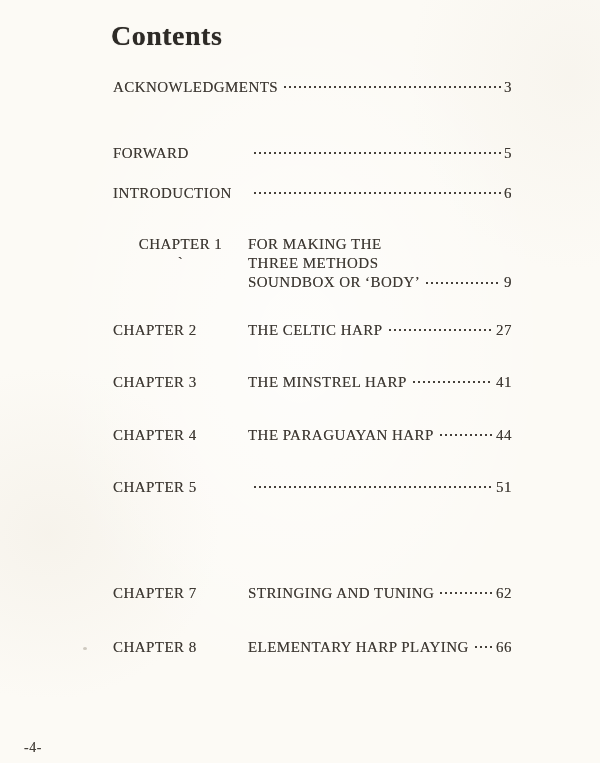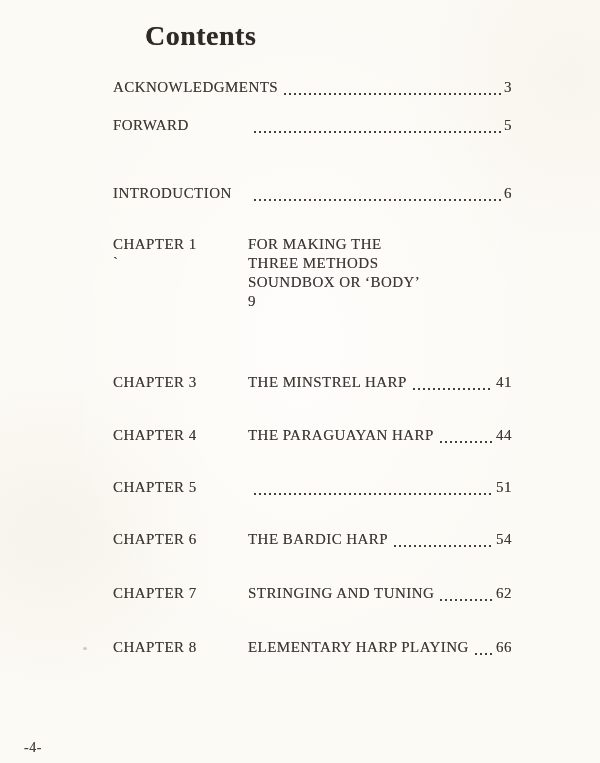--- a/index.html
+++ b/index.html
@@ -16,47 +16,46 @@
       radial-gradient(ellipse at 50% 45%, rgba(255,255,255,0.6) 0%, rgba(255,255,255,0) 60%),
       radial-gradient(ellipse at 8% 70%, rgba(236,230,218,0.35) 0%, rgba(236,230,218,0) 22%),
       radial-gradient(ellipse at 95% 10%, rgba(238,233,222,0.3) 0%, rgba(238,233,222,0) 20%),
       #fcfaf5;
   }
   .heading{
     position:absolute;left:111px;top:20px;
     font-size:28px;font-weight:bold;letter-spacing:0.5px;
     color:#2d2a26;
     text-shadow:0 0 0.7px rgba(45,42,38,0.65);
-    margin-left:34px;
   }
   .row{
     position:absolute;left:113px;right:88px;
-    display:flex;align-items:flex-end;
+    display:flex;align-items:center;
     font-size:15px;line-height:18px;letter-spacing:0.45px;
     text-shadow:0 0 0.6px rgba(62,57,51,0.6);
     white-space:nowrap;
   }
   .col1{flex:0 0 135px;}
   .leader{
     flex:1;height:4px;
     background-image:radial-gradient(circle at 2px 2px, #45403a 1.05px, rgba(0,0,0,0) 1.55px);
     background-size:5px 4px;
     background-repeat:repeat-x;
     background-position:left bottom;
     margin:0 3px 0 5px;
     min-width:14px;
   }
   .pg{text-align:right;}
   
   .row.multi{align-items:flex-start;}
-  .c1col{display:flex;flex-direction:column;flex:0 0 135px;}
+  .c1col{display:flex;flex-direction:column;flex:0 0 135px;text-align:center;}
   .c1mark{line-height:19px;font-size:15px;}
   .c2col{display:flex;flex-direction:column;flex:1;}
   .tline{line-height:19px;}
-  .tline3{display:flex;align-items:flex-start;line-height:19px;flex-direction:column;}
+  .tline3{display:flex;align-items:center;line-height:19px;}
   .footer{
     position:absolute;left:24px;top:740px;
     font-size:14px;letter-spacing:0.5px;
     color:#45403a;
     text-shadow:0 0 0.6px rgba(62,57,51,0.6);
   }
   .speck{
     position:absolute;left:83px;top:647px;
     width:4px;height:3px;border-radius:50%;
     background:#aaa295;opacity:0.55;
@@ -68,21 +67,21 @@
 <div class="page">
 
   <div class="heading">Contents</div>
 
   <div class="row" style="top:78px">
     <span>ACKNOWLEDGMENTS</span>
     <span class="leader"></span>
     <span class="pg">3</span>
   </div>
 
-  <div class="row" style="top:116px">
+  <div class="row" style="top:144px">
     <span class="col1">FORWARD</span>
     <span class="leader"></span>
     <span class="pg">5</span>
   </div>
 
   <div class="row" style="top:184px">
     <span class="col1">INTRODUCTION</span>
     <span class="leader"></span>
     <span class="pg">6</span>
   </div>
@@ -96,20 +95,26 @@
       <div class="tline">FOR MAKING THE</div>
       <div class="tline">THREE METHODS</div>
       <div class="tline3">
         <span>SOUNDBOX OR ‘BODY’</span>
         <span class="leader"></span>
         <span class="pg">9</span>
       </div>
     </div>
   </div>
 
+  <div class="row" style="top:321px">
+    <span class="col1">CHAPTER 2</span>
+    <span>THE CELTIC HARP</span>
+    <span class="leader"></span>
+    <span class="pg">27</span>
+  </div>
 
   <div class="row" style="top:373px">
     <span class="col1">CHAPTER 3</span>
     <span>THE MINSTREL HARP</span>
     <span class="leader"></span>
     <span class="pg">41</span>
   </div>
 
   <div class="row" style="top:426px">
     <span class="col1">CHAPTER 4</span>
@@ -117,26 +122,20 @@
     <span class="leader"></span>
     <span class="pg">44</span>
   </div>
 
   <div class="row" style="top:478px">
     <span class="col1">CHAPTER 5</span>
     <span class="leader"></span>
     <span class="pg">51</span>
   </div>
 
-  <div class="row" style="top:530px">
-    <span class="col1">CHAPTER 6</span>
-    <span>THE BARDIC HARP</span>
-    <span class="leader"></span>
-    <span class="pg">54</span>
-  </div>
 
   <div class="row" style="top:584px">
     <span class="col1">CHAPTER 7</span>
     <span>STRINGING AND TUNING</span>
     <span class="leader"></span>
     <span class="pg">62</span>
   </div>
 
   <div class="row" style="top:638px">
     <span class="col1">CHAPTER 8</span>

